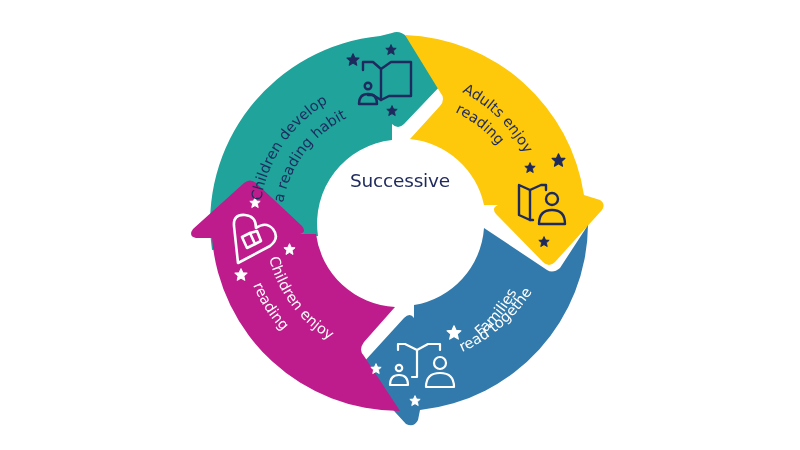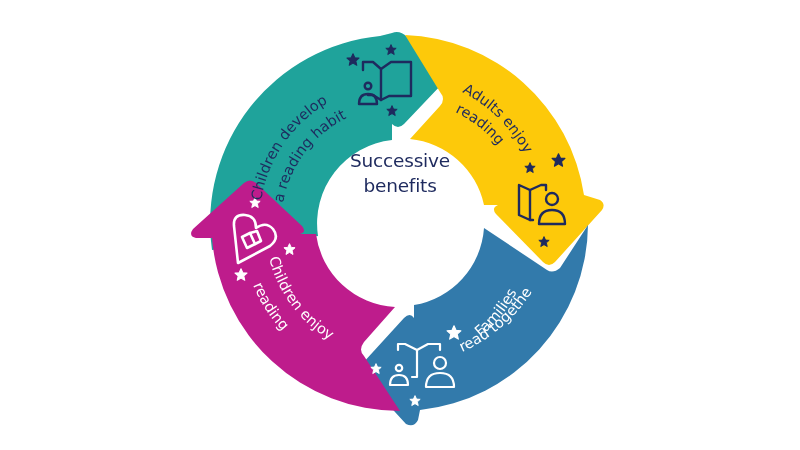--- a/index.html
+++ b/index.html
@@ -1,19 +1,19 @@
 <!DOCTYPE html>
 <html><head>
 <meta charset="utf-8">
 <style>
   html, body { margin:0; padding:0; background:#ffffff; }
   body { width:800px; height:450px; position:relative; overflow:hidden;
          font-family:"DejaVu Sans", "Liberation Sans", sans-serif; }
   #diagram { position:absolute; left:0; top:0; width:800px; height:450px; }
-  .center-text { position:absolute; left:318px; top:148px; width:164px;
+  .center-text { position:absolute; left:318px; top:168px; width:164px;
                  text-align:center; color:#1e2a5e; font-size:18.5px; line-height:25px;
                  letter-spacing:-0.2px; }
   .center-text span { display:block; }
   svg text { font-family:"DejaVu Sans", "Liberation Sans", sans-serif; }
 </style>
 </head>
 <body>
 
 <svg id="diagram" width="800" height="450" viewBox="0 0 800 450" xmlns="http://www.w3.org/2000/svg">
   <defs>
@@ -125,14 +125,13 @@
   <text font-size="14.5" fill="#ffffff">
     <textPath href="#tp-mag-1" startOffset="0">Children enjoy</textPath>
   </text>
   <text font-size="14.5" fill="#ffffff">
     <textPath href="#tp-mag-2" startOffset="0">reading</textPath>
   </text>
 </svg>
 
 <div class="center-text">
   <span>Successive</span>
-  <span>benefits</span>
 </div>
 
 </body></html>

